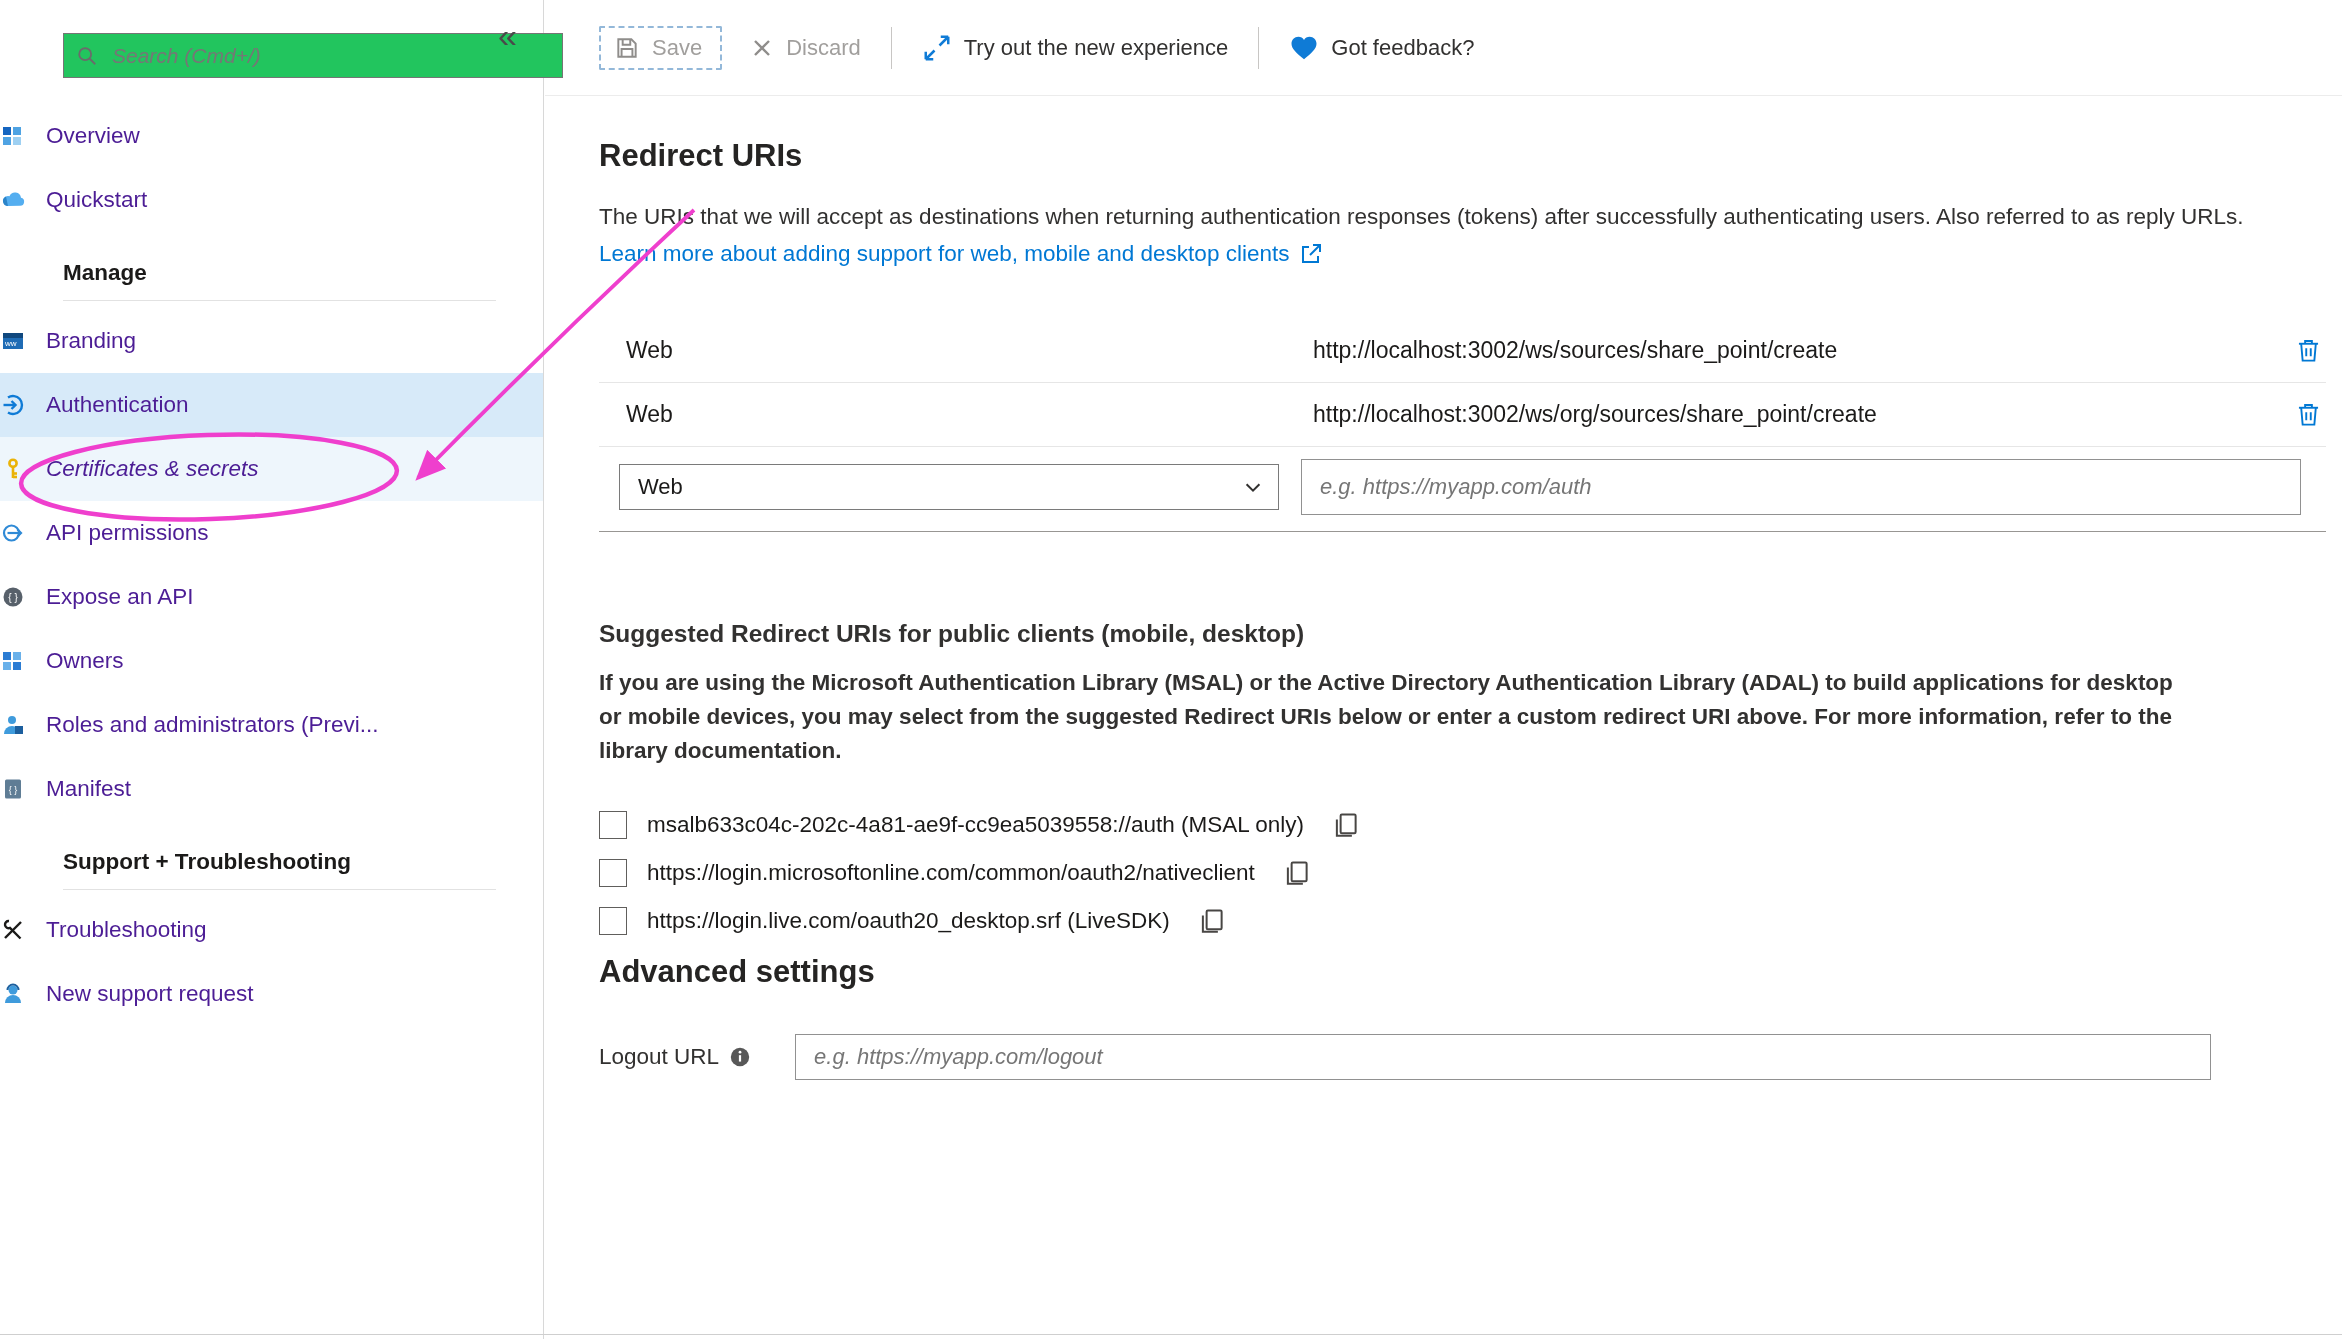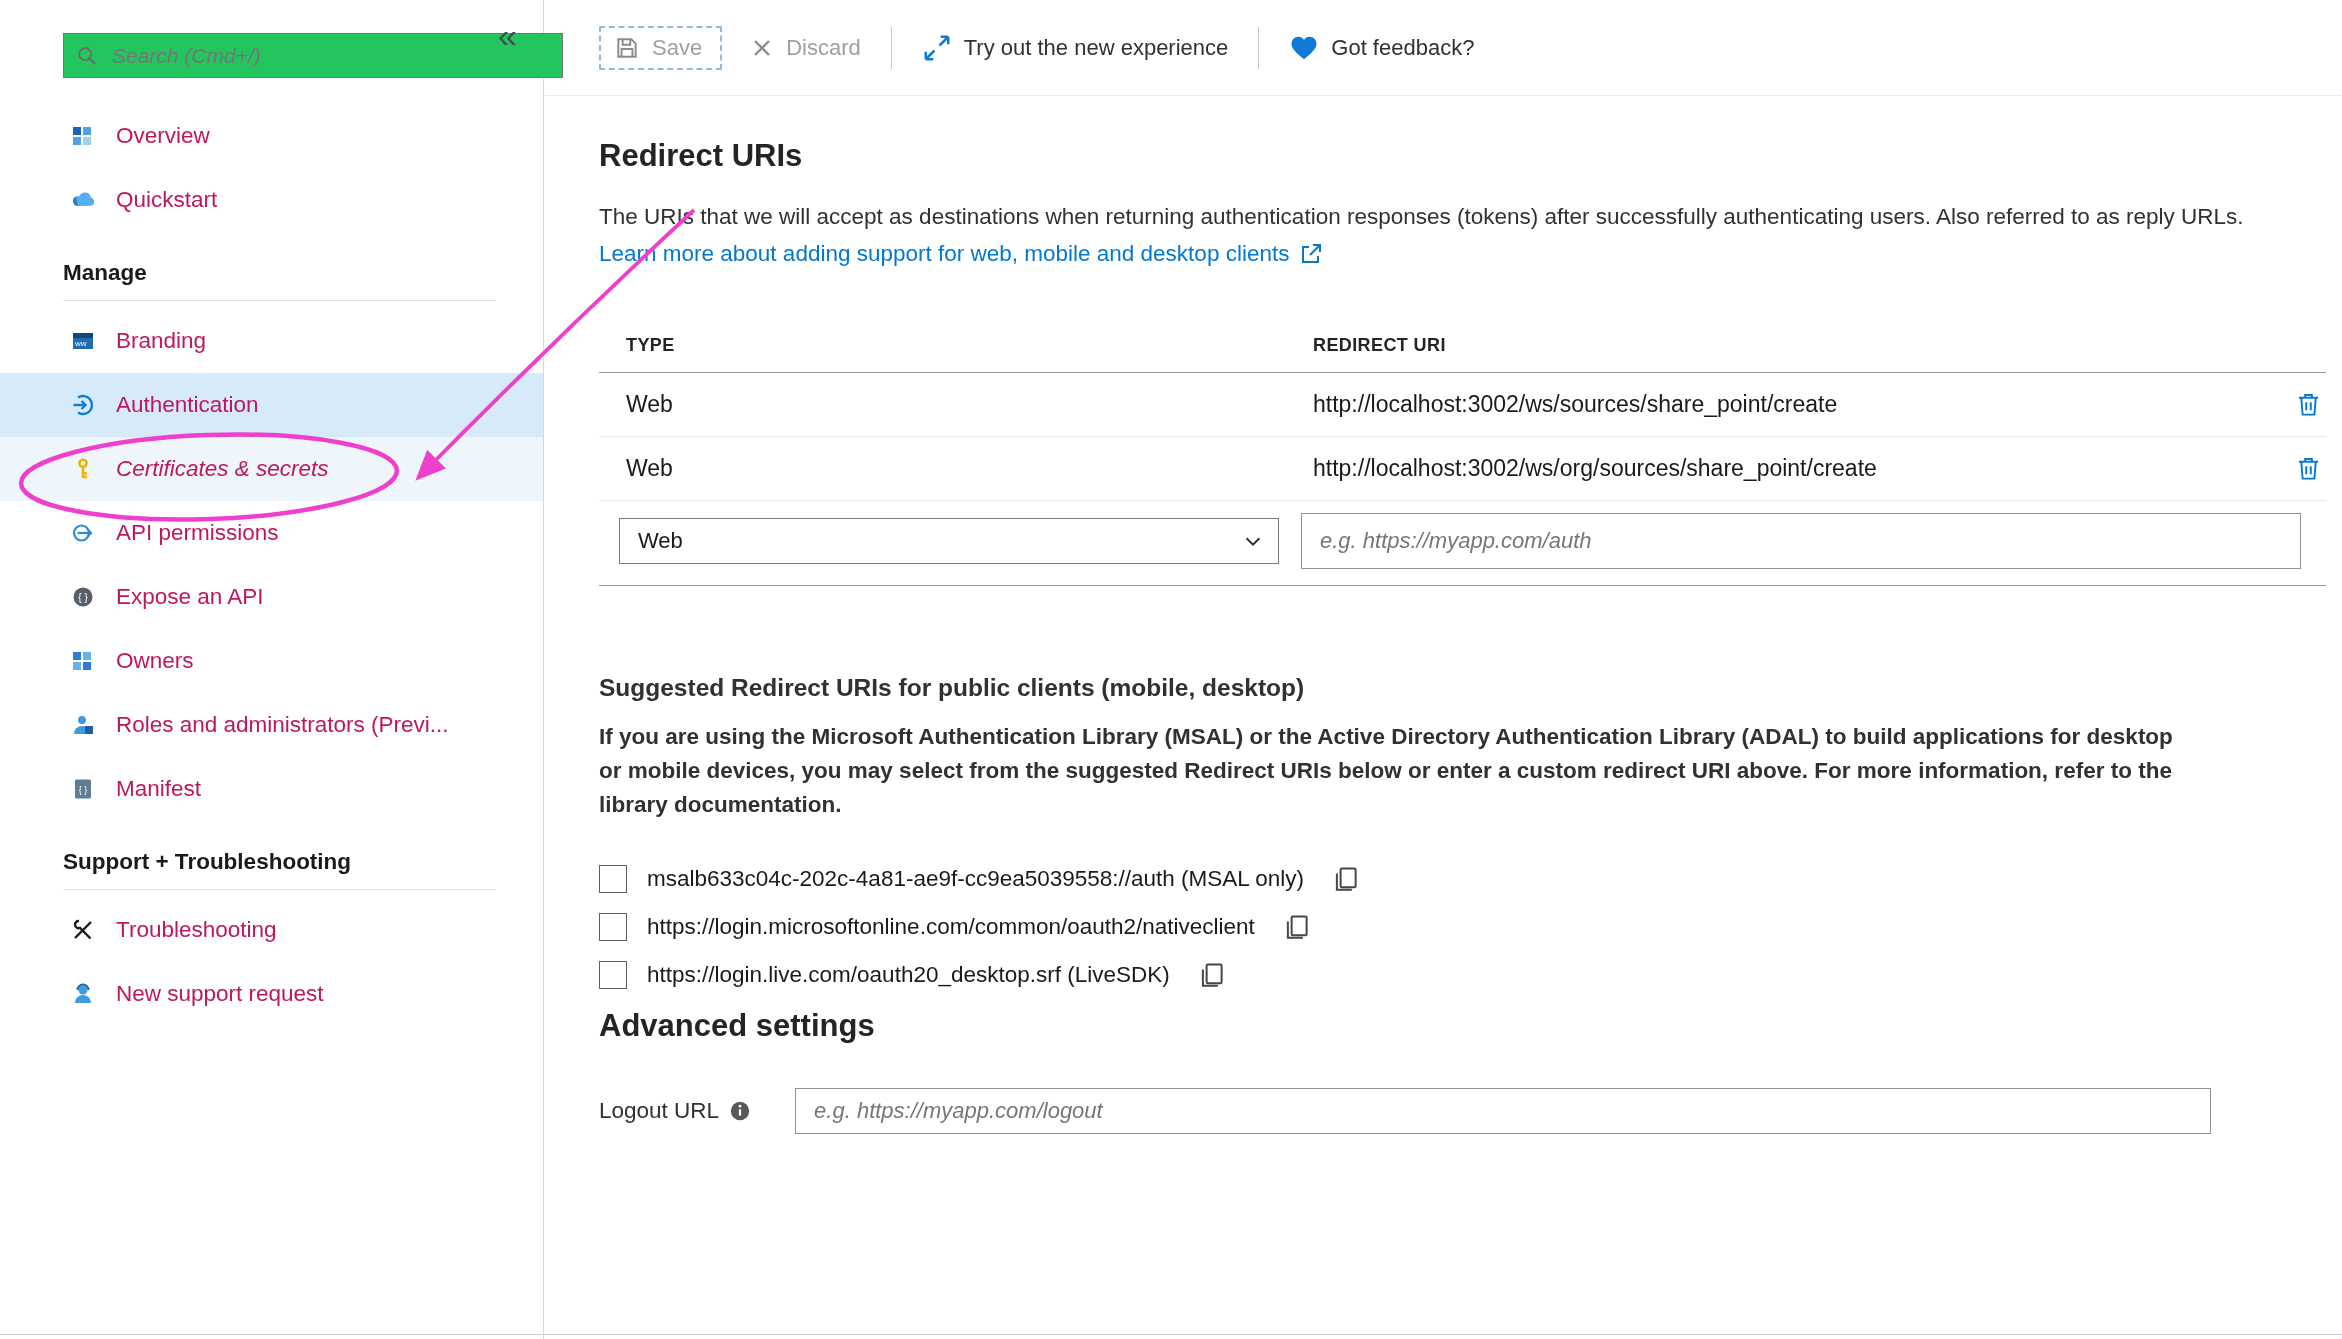--- a/index.html
+++ b/index.html
@@ -11,21 +11,21 @@
   }
   .page { position:relative; width:2342px; height:1339px; overflow:hidden; background:#fff; }
 
   
   .sidebar { position:absolute; left:0; top:0; width:544px; height:1339px; background:#fff; border-right:1px solid #d8d8d8; }
   .search-wrap { position:absolute; left:63px; top:33px; width:500px; height:45px; border:1px solid #757575; border-radius:0; display:flex; align-items:center; padding:0 12px; gap:12px; background:#22c55e; }
   .search-wrap input { border:none; outline:none; flex:1; font-size:21px; color:#333; font-family:inherit; background:transparent; }
   input::placeholder { color:#767676; font-style:italic; }
   .collapse { position:absolute; right:26px; top:18px; font-size:34px; color:#4a4a4a; line-height:1; cursor:pointer; }
   .nav { position:absolute; top:104px; left:0; right:0; }
-  .nav-item { height:64px; display:flex; align-items:center; gap:20px; padding-left:70px; font-size:22.5px; color:#be185d; cursor:pointer; }
+  .nav-item { height:64px; display:flex; align-items:center; gap:20px; font-size:22.5px; color:#4c1d95; cursor:pointer; }
   .nav-item .nicon { width:26px; height:26px; flex:0 0 26px; display:flex; align-items:center; justify-content:center; }
   .nav-item.selected { background:#d7eaf9; }
   .nav-item.hovered { background:#eef6fc; }
   .nav-item.hovered .navlabel { font-style:italic; }
   .nav-header { padding:28px 0 14px 63px; font-weight:700; font-size:22.5px; color:#1b1a19; }
   .nav-divider { height:1px; background:#e2e2e2; margin:0 47px 8px 63px; }
 
   
   .main { position:absolute; left:545px; top:0; right:0; height:1339px; }
   .toolbar { height:96px; display:flex; align-items:center; padding-left:54px; border-bottom:1px solid #ececec; }
@@ -271,25 +271,20 @@
         <span style="display:flex;">
           <svg width="24" height="24" viewBox="0 0 24 24" fill="none" stroke="#0078d4" stroke-width="2">
               <path d="M10 5 H4 v15 h15 v-6"></path>
               <path d="M14 3 h7 v7"></path>
               <path d="M21 3 L11 13"></path>
             </svg>
         </span>
       </a>
 
       <div class="rtable">
-        <div class="thead">
-          <div class="c-type">TYPE</div>
-          <div class="c-uri">REDIRECT URI</div>
-          <div class="c-del"></div>
-        </div>
 
         <div class="trow">
           <div class="c-type">Web</div>
           <div class="c-uri">http://localhost:3002/ws/sources/share_point/create</div>
           <div class="c-del">
             <button class="delbtn">
               <span style="display:flex;">
                 <svg width="27" height="27" viewBox="0 0 24 24" fill="none" stroke="#0078d4" stroke-width="1.7">
                     <path d="M3.5 6 h17"></path>
                     <path d="M9 6 V3.5 h6 V6"></path>

